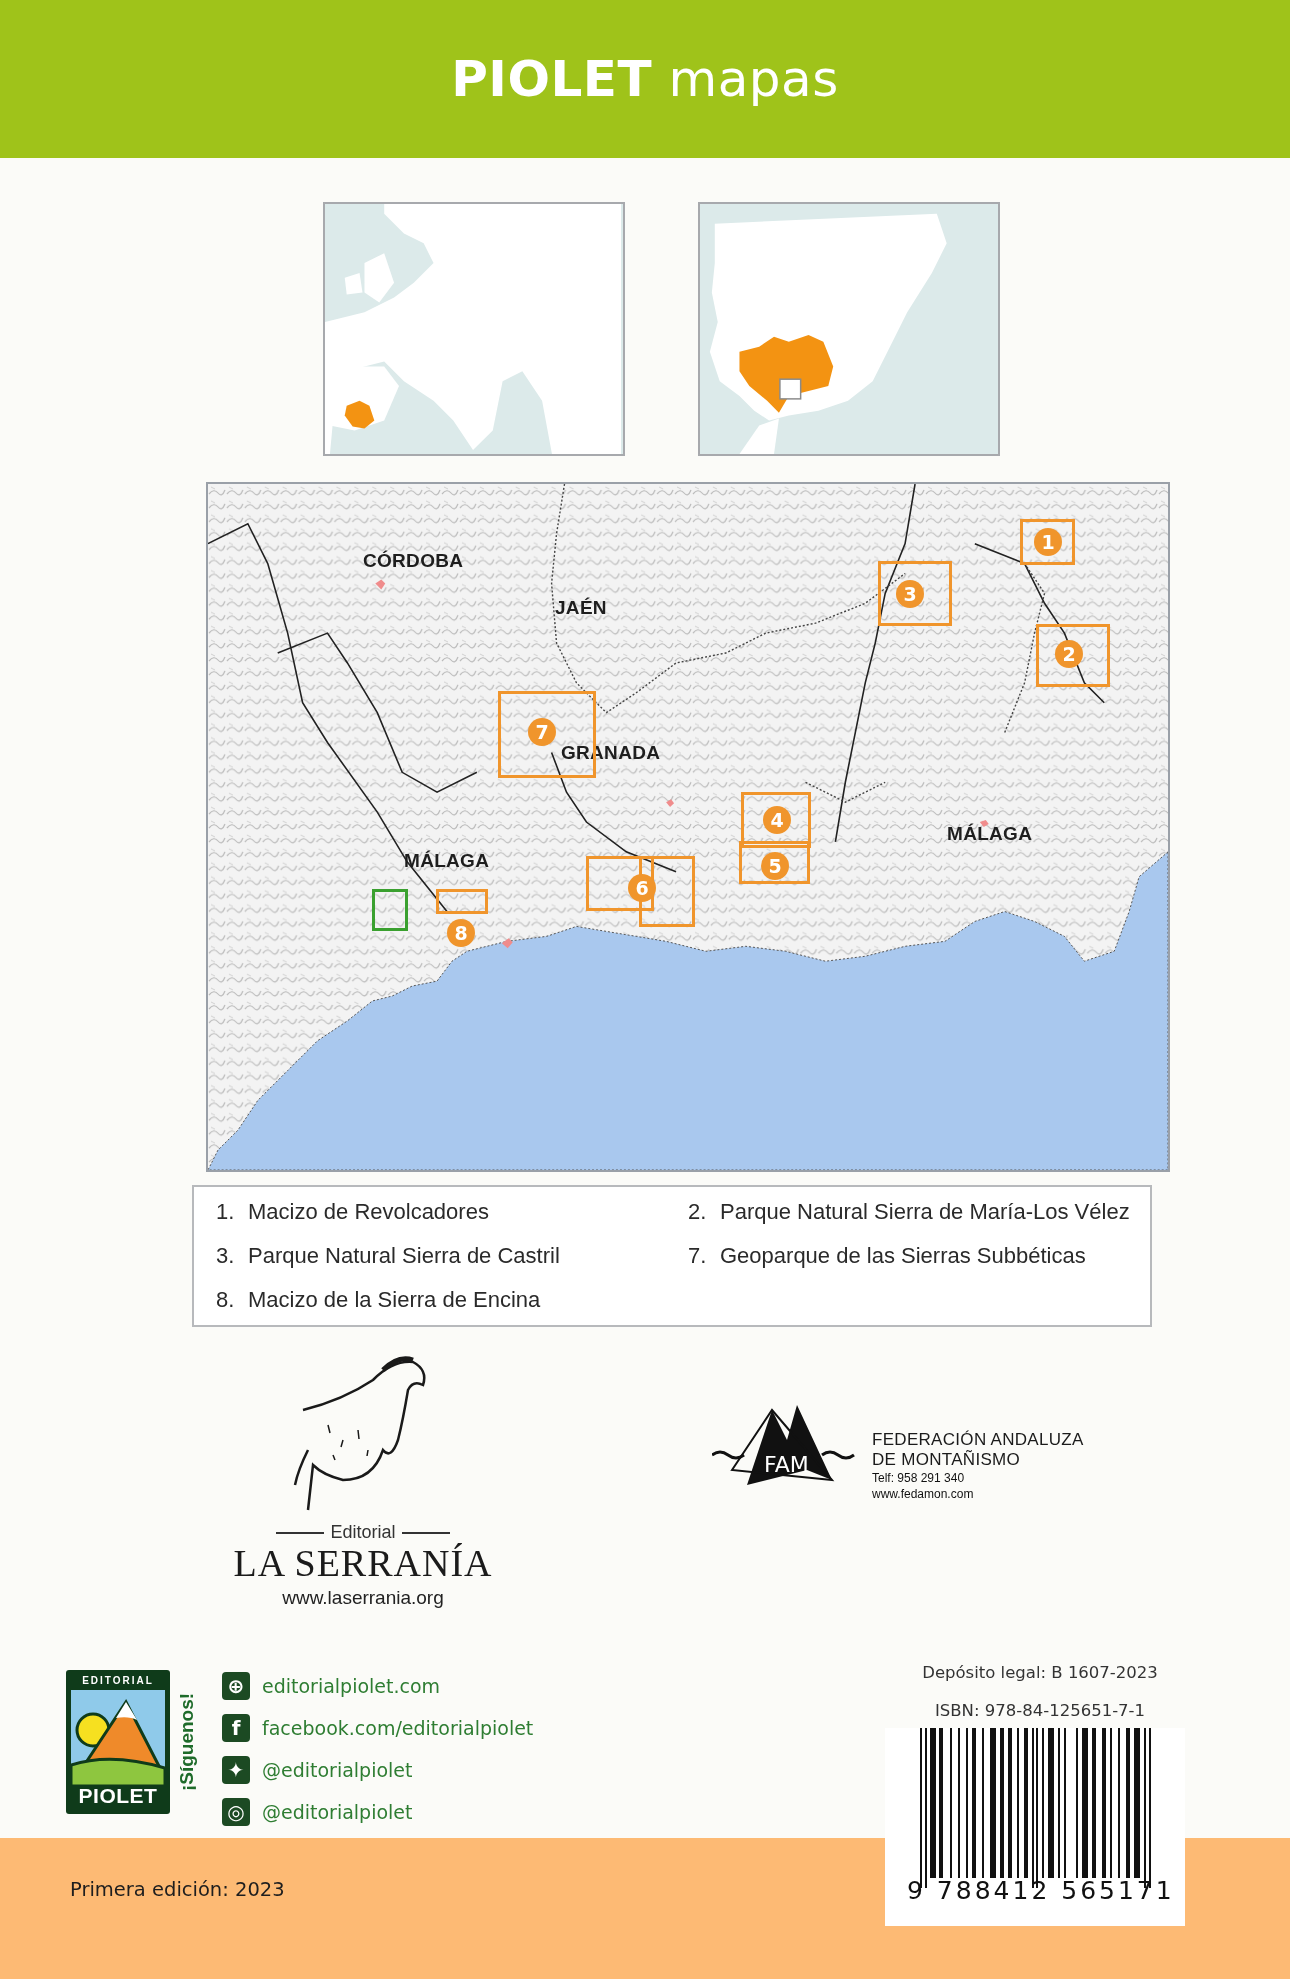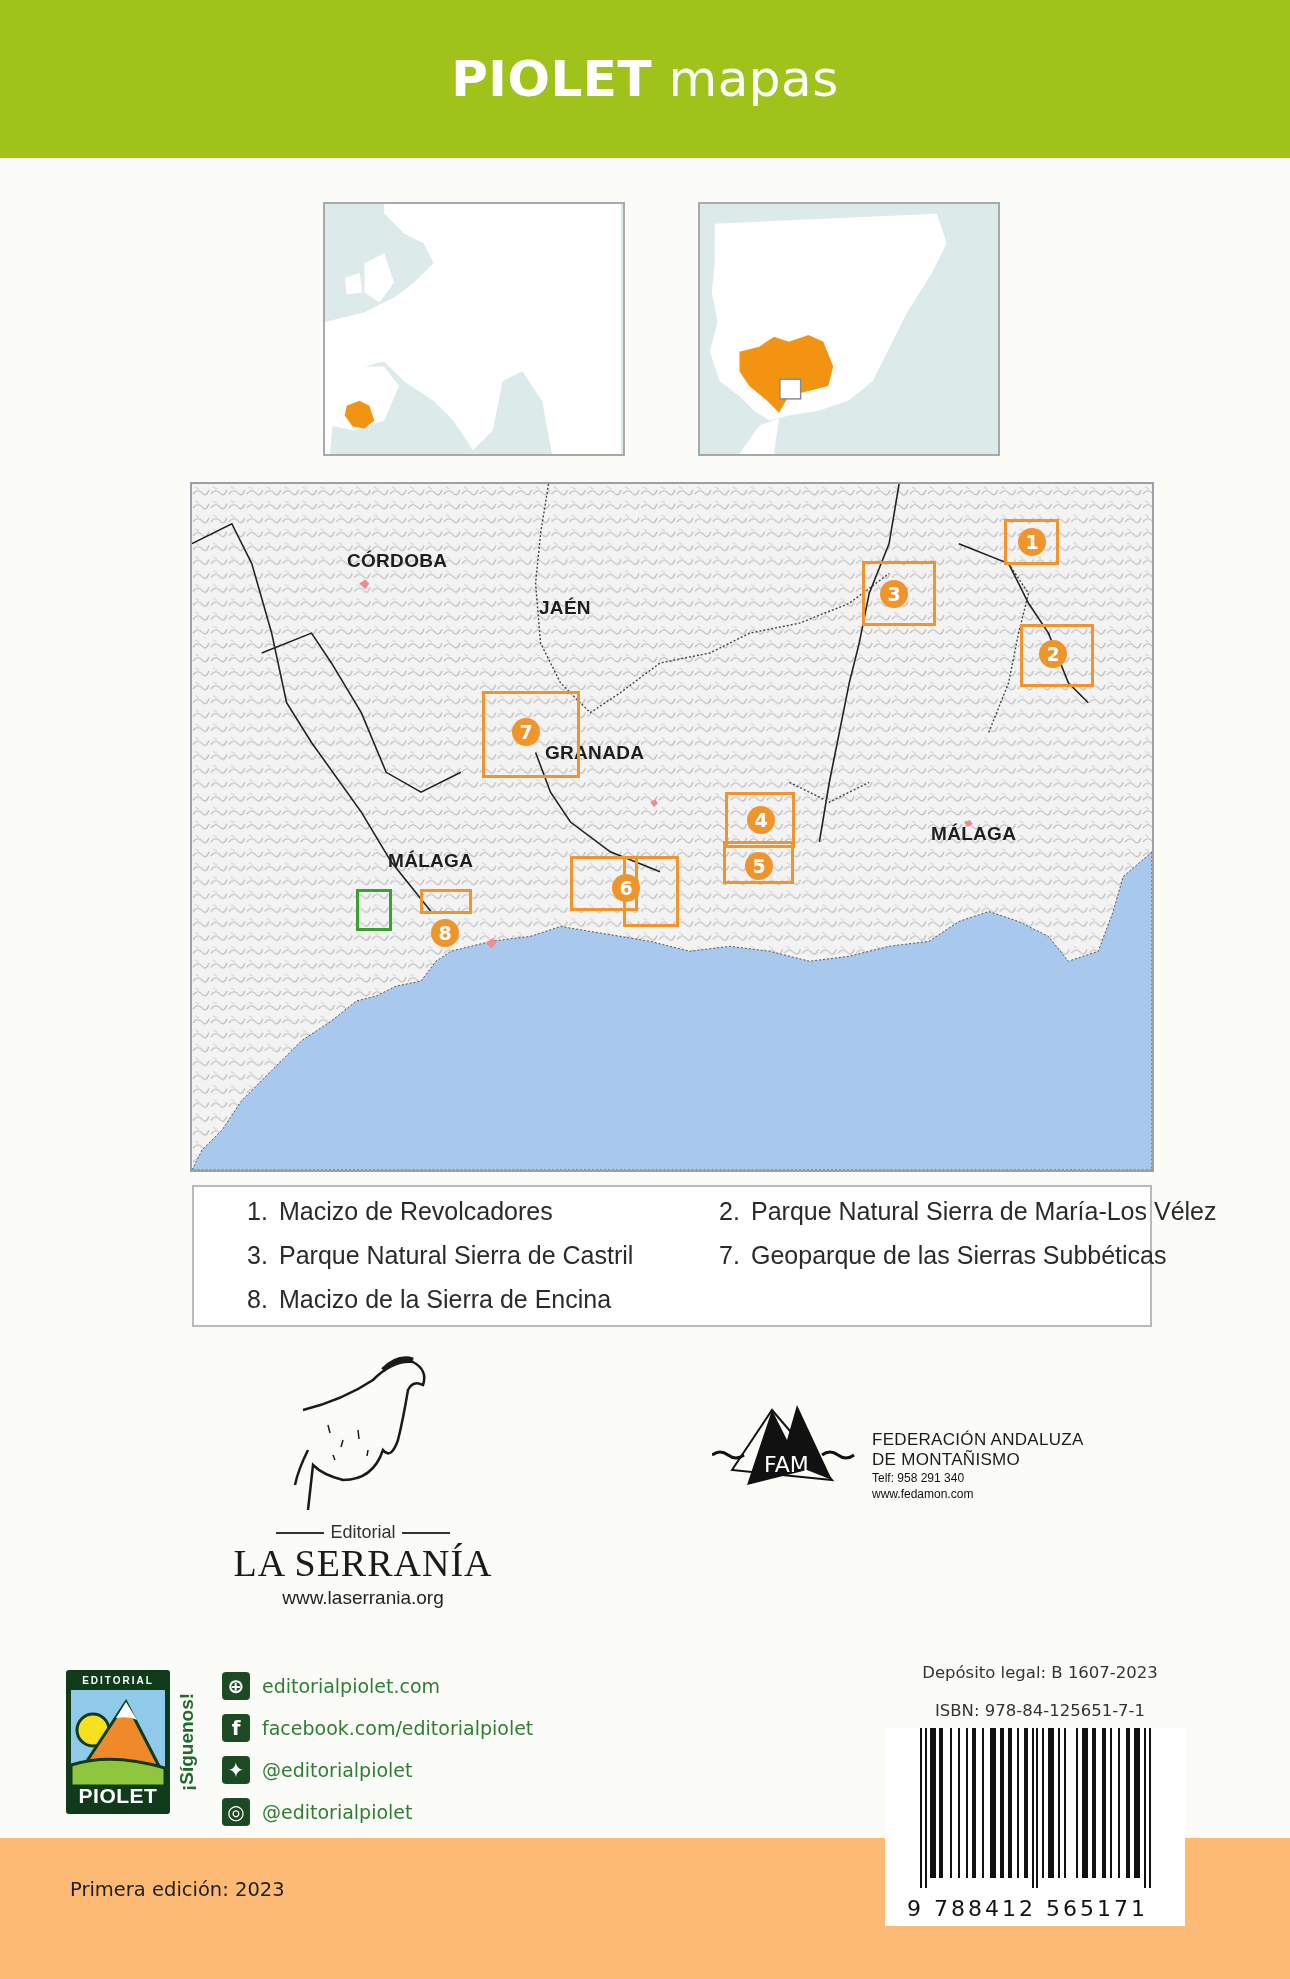--- a/index.html
+++ b/index.html
@@ -7,29 +7,29 @@
   body { position: relative; font-family: "Liberation Sans", sans-serif; color: #2b2b2b; }
 
   .header { position: absolute; left: 0; top: 0; width: 1290px; height: 158px; background: #9fc31a; display: flex; align-items: center; justify-content: center; }
   .header .brand { color: #fff; font-size: 50px; font-family: "DejaVu Sans", sans-serif; letter-spacing: 0.5px; }
   .header .brand b { font-weight: bold; }
   .header .brand span { font-weight: normal; }
 
   .mini-map { position: absolute; top: 202px; width: 302px; height: 254px; border: 2px solid #a7a9ad; background: #dfeaea; overflow: hidden; }
   .mini-map svg { width: 100%; height: 100%; display: block; }
 
-  .main-map { position: absolute; left: 190px; top: 482px; width: 964px; height: 690px; border: 2px solid #9aa0a8; background: #f0abfc; overflow: hidden; }
+  .main-map { position: absolute; left: 206px; top: 482px; width: 964px; height: 690px; border: 2px solid #9aa0a8; background: #f0abfc; overflow: hidden; }
   .main-map svg.base { position: absolute; left: 0; top: 0; width: 100%; height: 100%; }
   .city-label { position: absolute; font-family: "Liberation Sans", sans-serif; font-weight: bold; font-size: 19px; color: #1e1e1e; letter-spacing: 0.3px; }
   .map-box { position: absolute; border: 3px solid #f0952c; }
   .map-box.green { border-color: #3aa02f; }
   .map-marker { position: absolute; width: 28px; height: 28px; border-radius: 50%; background: #f0952c; color: #fff; font-weight: bold; font-size: 19px; display: flex; align-items: center; justify-content: center; font-family: "DejaVu Sans", sans-serif; }
 
   .legend { position: absolute; left: 192px; top: 1185px; width: 960px; height: 142px; border: 2px solid #b7b9bc; background: #fff; padding: 10px 0 0 22px; display: grid; grid-template-columns: 472px 470px; row-gap: 4px; }
-  .legend-item { font-size: 25px; color: #2a2a2a; height: 29px; line-height: 29px; white-space: nowrap; font-family: "Liberation Sans", sans-serif; margin-left: 31px; }
+  .legend-item { font-size: 22px; color: #2a2a2a; height: 29px; line-height: 29px; white-space: nowrap; font-family: "Liberation Sans", sans-serif; }
   .legend-item .num { display: inline-block; width: 32px; }
 
   .serrania { position: absolute; left: 228px; top: 1350px; width: 270px; height: 262px; text-align: center; }
   .serrania svg { width: 180px; height: 170px; }
   .serrania .ed-row { display: flex; align-items: center; justify-content: center; gap: 6px; font-size: 18px; color: #333; margin-top: -2px; }
   .serrania .ed-row .line { width: 48px; height: 2px; background: #333; }
   .serrania .title { font-family: "Liberation Serif", serif; font-size: 38px; color: #1b1b1b; letter-spacing: 1px; line-height: 40px; }
   .serrania .url { font-size: 19px; color: #222; margin-top: 4px; }
 
   .fam { position: absolute; left: 712px; top: 1400px; width: 420px; height: 120px; }
@@ -52,21 +52,21 @@
   .social-label { font-size: 19px; color: #2e7d32; font-family: "DejaVu Sans", sans-serif; }
 
   .legal { position: absolute; left: 870px; top: 1654px; width: 340px; text-align: center; font-family: "DejaVu Sans", sans-serif; font-size: 16.5px; color: #333; }
   .legal div { height: 38px; line-height: 38px; }
 
   .footer { position: absolute; left: 0; top: 1838px; width: 1290px; height: 141px; background: #fdba74; }
   .footer .text { position: absolute; left: 70px; top: 38px; font-size: 19.5px; color: #1e1e1e; line-height: 27px; font-family: "DejaVu Sans", sans-serif; }
 
   .barcode-box { position: absolute; left: 885px; top: 1728px; width: 300px; height: 198px; background: #fff; }
   .barcode-box svg { position: absolute; left: 35px; top: 0; width: 240px; height: 160px; }
-  .barcode-digits { position: absolute; left: 22px; top: 168px; font-size: 22px; color: #111; letter-spacing: 3px; font-family: "DejaVu Sans", sans-serif; }
+  .barcode-digits { position: absolute; left: 22px; top: 148px; font-size: 25px; color: #111; letter-spacing: 3px; font-family: "DejaVu Sans", sans-serif; }
 </style>
 </head>
 <body>
 
 <div class="header">
   <div class="brand">
     <b>PIOLET</b>
     <span>mapas</span>
   </div>
 </div>

